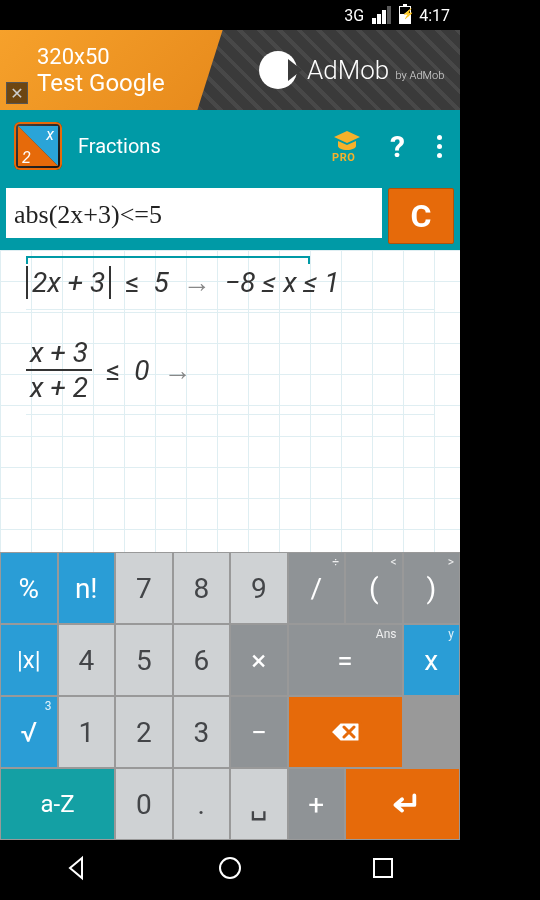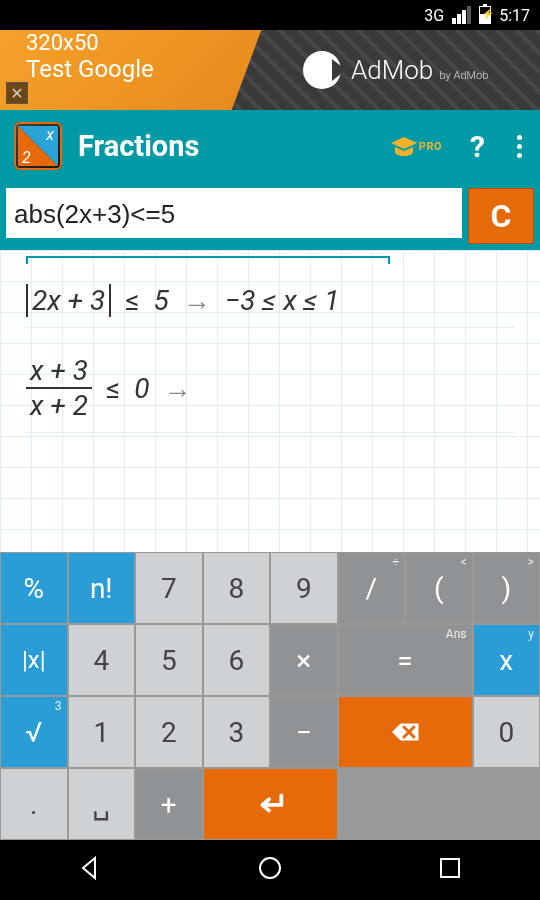--- a/index.html
+++ b/index.html
@@ -1,70 +1,70 @@
 <!DOCTYPE html>
 <html><head>
 <meta charset="utf-8">
 <style>
   *{box-sizing:border-box;margin:0;padding:0;font-family:Roboto,Arial,sans-serif;-webkit-font-smoothing:antialiased}
   html,body{width:540px;height:900px;overflow:hidden;background:#000}
-  #app{width:540px;height:900px;display:flex;flex-direction:column;background:#fff;position:relative}
+  #app{width:460px;height:900px;display:flex;flex-direction:column;background:#fff;position:relative}
 
   
   .status{height:30px;background:#000;display:flex;align-items:center;justify-content:flex-end;padding:0 10px;color:#fff;font-size:16px;gap:8px}
   .status .sig{display:inline-flex;align-items:flex-end;gap:1px}
   .status .sig i{display:inline-block;width:4px;background:#fff}
   .status .bat{width:12px;height:18px;border:1.5px solid #fff;position:relative}
   .status .bat::before{content:"";position:absolute;top:-3px;left:3px;width:4px;height:2px;background:#fff}
   .status .bat i{position:absolute;bottom:0;left:0;right:0;height:55%;background:#fff}
   .status .bolt{position:absolute;top:1px;left:2px;font-size:10px;color:#000}
 
   
   .ad{height:80px;background:#3a3a3a;position:relative;overflow:hidden;display:flex;align-items:center}
   .ad::before{content:"";position:absolute;inset:0;
     background-image:repeating-linear-gradient(45deg,rgba(255,255,255,.07) 0 4px,transparent 4px 14px);
     pointer-events:none}
-  .ad-left{flex:0 0 55%;height:100%;background:linear-gradient(135deg,#f6a12b,#e5871a);display:flex;flex-direction:column;padding-left:26px;color:#fff;position:relative;clip-path:polygon(0 0,88% 0,78% 100%,0 100%)}
+  .ad-left{flex:0 0 55%;height:100%;background:linear-gradient(135deg,#f6a12b,#e5871a);display:flex;flex-direction:column;justify-content:center;padding-left:37px;color:#fff;position:relative;clip-path:polygon(0 0,88% 0,78% 100%,0 100%)}
   .ad-left .l1{font-size:22px;font-weight:400}
   .ad-left .l2{font-size:24px;font-weight:400}
   .ad-right{flex:1;height:100%;display:flex;align-items:center;gap:10px;color:#fff;padding-left:6px}
   .ad-right .g{width:38px;height:38px;border-radius:50%;background:#fff;position:relative}
   .ad-right .g::after{content:"";position:absolute;right:-5px;top:8px;width:0;height:0;border-top:11px solid transparent;border-bottom:11px solid transparent;border-left:14px solid #3a3a3a}
   .ad-right .txt{font-size:26px;font-weight:300}
   .ad-right .txt small{font-size:11px;opacity:.8}
   .ad-close{position:absolute;left:6px;bottom:6px;width:22px;height:22px;background:rgba(0,0,0,.55);color:#ccc;display:flex;align-items:center;justify-content:center;font-size:16px;z-index:2;border:1px solid #555}
 
   
   .appbar{height:72px;background:#009aa6;display:flex;align-items:center;padding:0 14px;gap:16px;color:#fff}
   .logo{width:48px;height:48px;border-radius:6px;background:linear-gradient(135deg,#444,#111);position:relative;box-shadow:inset 0 0 0 2px #e66a0a}
   .logo .top{position:absolute;inset:4px;clip-path:polygon(100% 0,0 0,100% 100%);background:#2aa4d8}
   .logo .bot{position:absolute;inset:4px;clip-path:polygon(0 0,0 100%,100% 100%);background:#e66a0a}
   .logo span{position:absolute;color:#fff;font-size:16px;font-style:italic}
   .logo .x{top:3px;right:8px}
   .logo .two{bottom:3px;left:8px}
-  .title{font-size:29px;font-weight:700;flex:1}
-  .pro{display:flex;flex-direction:row;align-items:center;color:#f6b12b}
+  .title{font-size:20px;font-weight:400;flex:1}
+  .pro{display:flex;flex-direction:column;color:#f6b12b}
   .pro svg{width:30px;height:22px}
   .pro span{font-size:11px;font-weight:700;letter-spacing:.5px}
   .help{font-size:30px;font-weight:700;padding:0 12px}
   .more{display:flex;flex-direction:column;gap:4px;padding:0 4px}
   .more i{width:5px;height:5px;border-radius:50%;background:#fff}
 
   
   .inrow{height:68px;background:#009aa6;display:flex;align-items:stretch;padding:6px;gap:6px}
-  .field{flex:1;background:#fff;border:none;font-size:26px;padding:6px 8px;font-family:Liberation Sans, sans-serif;color:#222;outline:none;border-bottom:3px solid #009aa6;box-shadow:inset 0 -3px 0 #009aa6}
+  .field{flex:1;background:#fff;border:none;font-size:26px;padding:6px 8px;font-family:Liberation Serif, serif;color:#222;outline:none;border-bottom:3px solid #009aa6;box-shadow:inset 0 -3px 0 #009aa6}
   .clear{width:66px;background:#e66a0a;color:#fff;font-size:32px;font-weight:700;display:flex;align-items:center;justify-content:center;border:1px solid #b0520a;border-radius:2px}
 
   
   .result{flex:1;position:relative;background:#fff;
     background-image:
       linear-gradient(#dfeef2 1px,transparent 1px),
       linear-gradient(90deg,#dfeef2 1px,transparent 1px);
     background-size:31px 31px;
-    padding:28px 26px;overflow:hidden}
+    padding:10px 26px;overflow:hidden}
   .eqrow{font-family:"Cambria Math","STIX Two Math","Times New Roman",serif;font-style:italic;font-size:28px;color:#333;margin-bottom:26px;display:flex;align-items:center;gap:14px;border-bottom:1px solid #dfeef2;padding-bottom:10px}
   .eqrow .abs{border-left:2px solid #333;border-right:2px solid #333;padding:0 4px}
   .eqrow .op{font-style:normal}
   .eqrow .arrow{font-style:normal;color:#888}
   .frac{display:inline-flex;flex-direction:column;align-items:flex-end;font-style:italic}
   .frac .n,.frac .d{padding:0 4px}
   .frac .bar{width:100%;height:2px;background:#333}
   .bracket{position:absolute;top:6px;left:26px;right:150px;height:8px;border:2px solid #009aa6;border-bottom:none}
 
   
@@ -93,21 +93,21 @@
   <span class="sig">
         <i style="height:6px"></i>
         <i style="height:10px"></i>
         <i style="height:14px"></i>
         <i style="height:18px;opacity:.35"></i>
       </span>
   <span class="bat">
         <i></i>
         <span class="bolt">⚡</span>
       </span>
-  <span>5:17</span>
+  <span>4:17</span>
 </div>
 
 <div class="ad">
   <div class="ad-close">✕</div>
   <div class="ad-left">
     <span class="l1">320x50</span>
     <span class="l2">Test Google</span>
   </div>
   <div class="ad-right">
     <span class="g"></span>
@@ -142,21 +142,21 @@
   <div class="clear">C</div>
 </div>
 
 <div class="result">
   <div class="bracket"></div>
   <div class="eqrow" style="margin-top:6px">
     <span class="abs">2x + 3</span>
     <span class="op">≤</span>
     <span>5</span>
     <span class="arrow">→</span>
-    <span>−3 ≤ x ≤ 1</span>
+    <span>−8 ≤ x ≤ 1</span>
   </div>
   <div class="eqrow">
     <span class="frac">
       <span class="n">x + 3</span>
       <span class="bar"></span>
       <span class="d">x + 2</span>
     </span>
     <span class="op">≤</span>
     <span>0</span>
     <span class="arrow">→</span>
@@ -204,20 +204,21 @@
   <div class="k">1</div>
   <div class="k">2</div>
   <div class="k">3</div>
   <div class="k gray">−</div>
   <div class="k orange sp2">
     <svg viewBox="0 0 34 26">
           <path fill="#fff" d="M12 3h18a2 2 0 0 1 2 2v16a2 2 0 0 1-2 2H12L2 13zM16 8l10 10m0-10L16 18" stroke="#e66a0a" stroke-width="3" stroke-linecap="round"></path>
         </svg>
   </div>
 
+  <div class="k teal sp2 small">a-Z</div>
   <div class="k">0</div>
   <div class="k">.</div>
   <div class="k">␣</div>
   <div class="k gray">+</div>
   <div class="k orange sp2 enter">
     <svg viewBox="0 0 36 26">
           <path fill="none" stroke="#fff" stroke-width="4" stroke-linecap="round" stroke-linejoin="round" d="M30 4v10H10m0 0 7-6m-7 6 7 6"></path>
         </svg>
   </div>
 </div>

